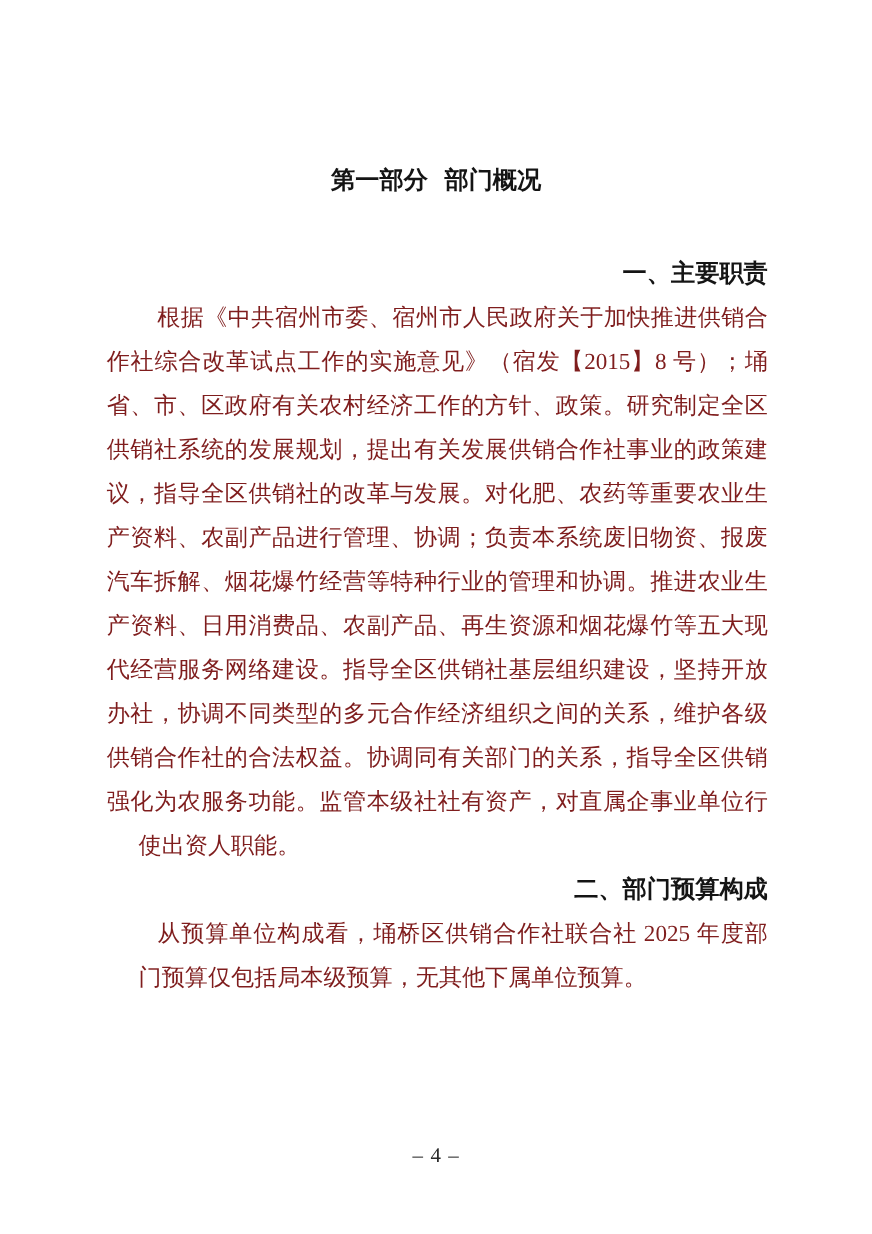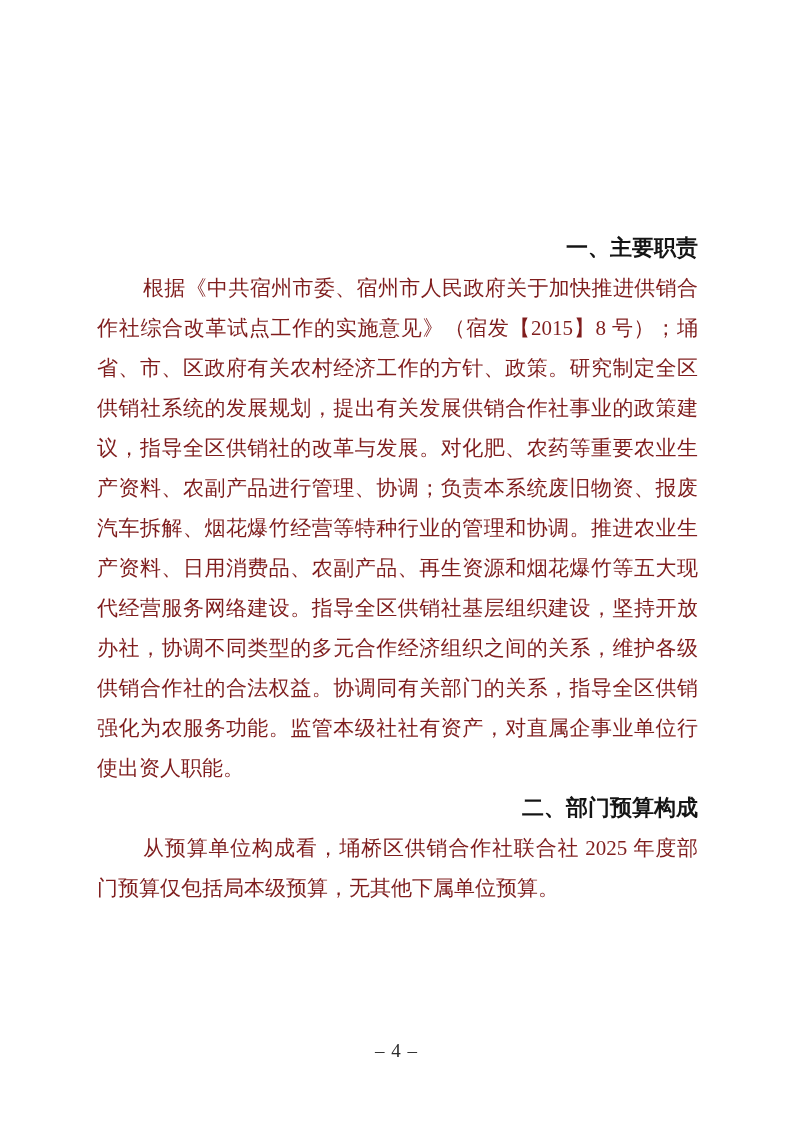--- a/index.html
+++ b/index.html
@@ -46,35 +46,36 @@
   .line {
     height: 40px;
     line-height: 40px;
     font-size: 21px;
     color: #7f1d1d;
     text-align: justify;
     text-align-last: justify;
     text-justify: inter-character;
   }
   .line.start { text-indent: 46px; }
-  .line.end   { text-align-last: left; }
+  .line.end   { text-align-last: left; margin-left: 29px; }
   .footer {
     position: absolute;
     top: 1040px; left: 0; width: 100%;
     text-align: center;
     font-size: 19px;
     letter-spacing: 1px;
     color: #2a2a2a;
   }
 </style>
 </head>
 <body>
 
 <div class="doc">
 
+  <h1 class="title">第一部分 部门概况</h1>
 
   <div class="content">
 
     <h2 class="heading">一、主要职责</h2>
 
     <div class="line start">根据《中共宿州市委、宿州市人民政府关于加快推进供销合</div>
     <div class="line">作社综合改革试点工作的实施意见》（宿发【2015】8 号）；埇</div>
     <div class="line">省、市、区政府有关农村经济工作的方针、政策。研究制定全区</div>
     <div class="line">供销社系统的发展规划，提出有关发展供销合作社事业的政策建</div>
     <div class="line">议，指导全区供销社的改革与发展。对化肥、农药等重要农业生</div>

